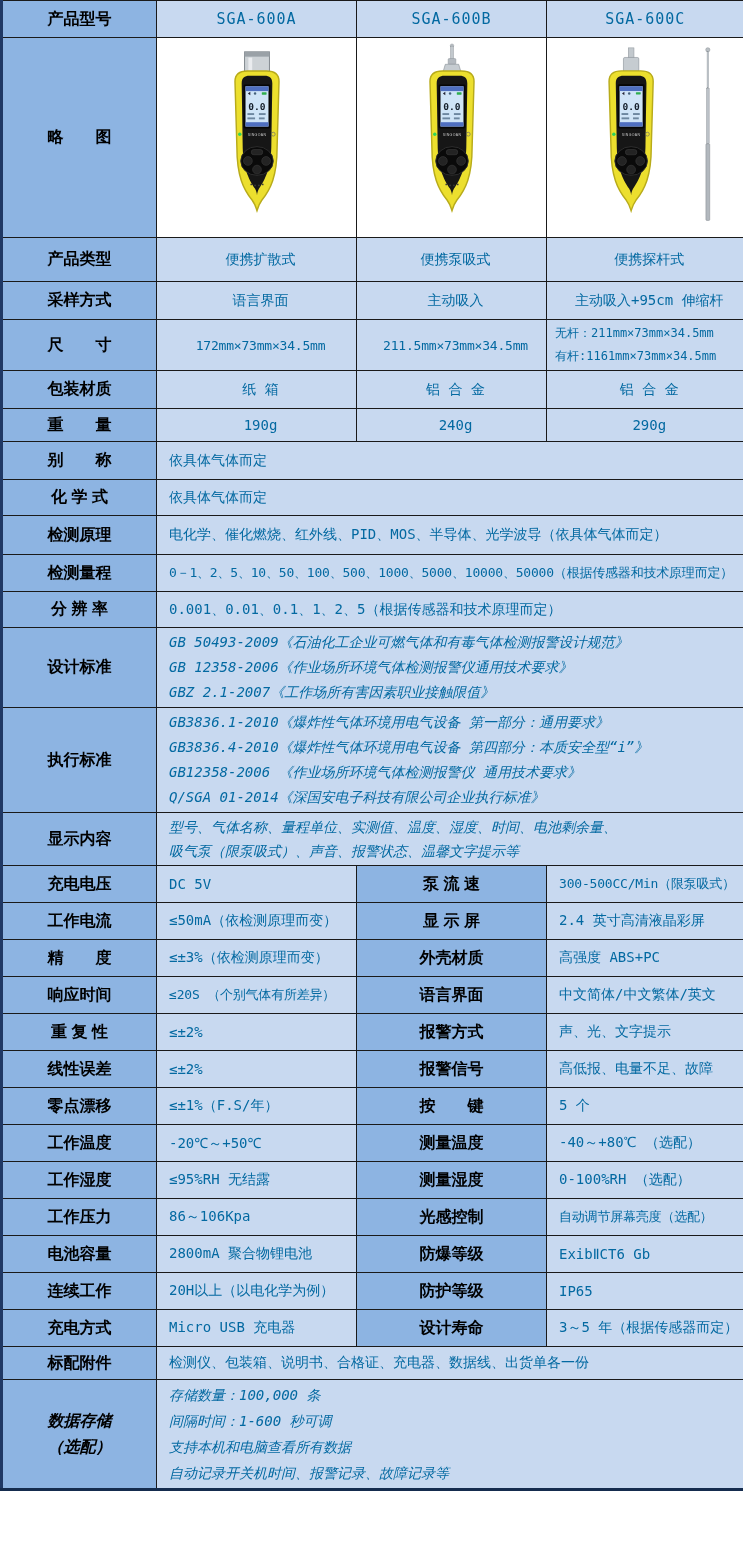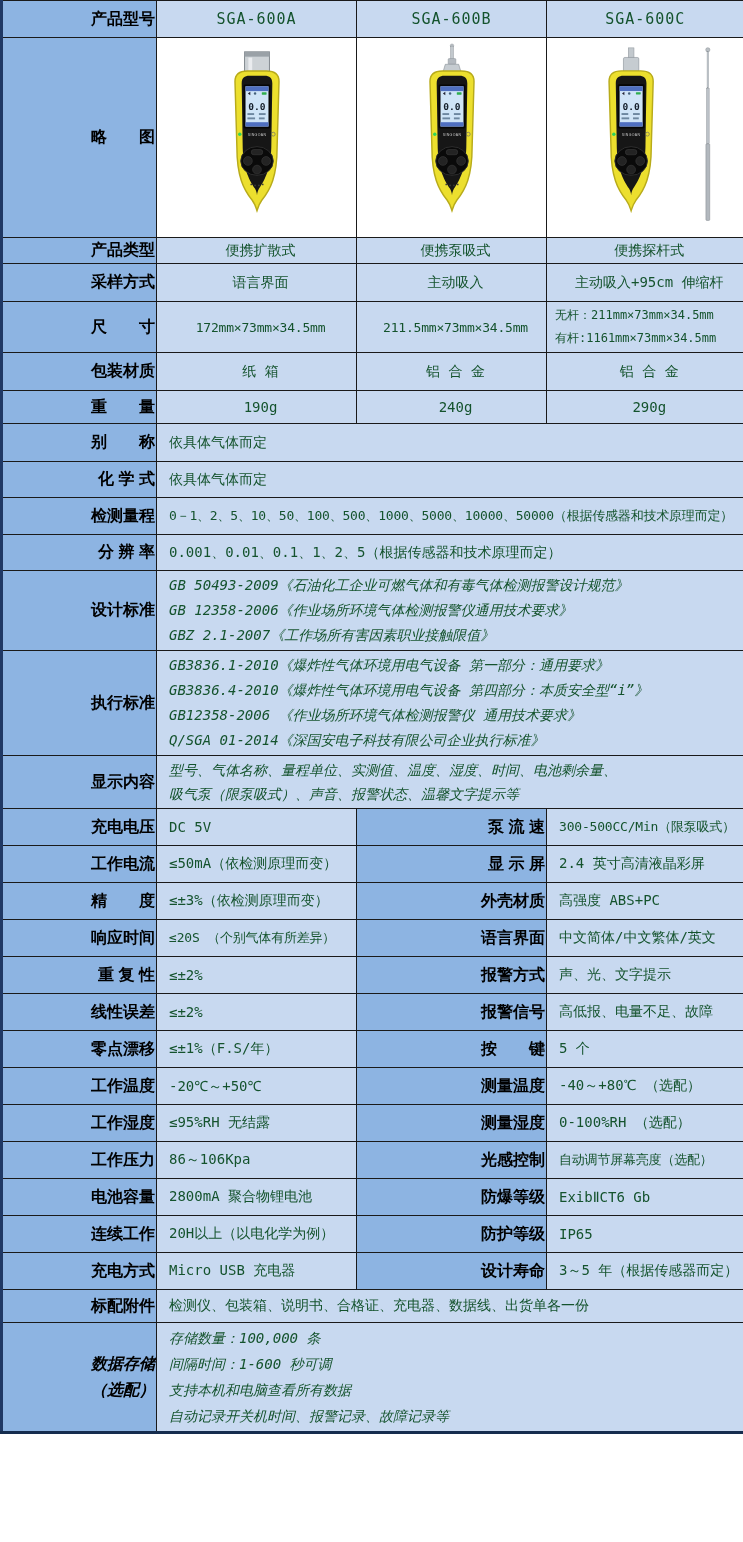--- a/index.html
+++ b/index.html
@@ -2,23 +2,23 @@
 <html><head>
 <meta charset="utf-8">
 <style>
   html,body{margin:0;padding:0;background:#fff;}
   .wrap{width:743px;}
   table{border-collapse:collapse;table-layout:fixed;width:743px;
         border-left:3px solid #1F3864;border-bottom:3px solid #152C4E;
         border-top:1px solid #1a1a1a;border-right:2px solid #1a1a1a;}
   td{border:1px solid #1a1a1a;overflow:hidden;vertical-align:middle;}
   .lbl{background:#8DB4E2;font-family:"Liberation Sans",sans-serif;font-weight:bold;
-       font-size:16px;text-align:right;color:#000;}
+       font-size:16px;text-align:center;color:#000;}
   .val{background:#C8D9F0;font-family:"DejaVu Sans Mono","Liberation Sans",sans-serif;
-       font-size:14px;color:#14532d;padding:2px 4px 2px 12px;text-align:left;}
+       font-size:14px;color:#0369a1;padding:2px 4px 2px 12px;text-align:left;}
   .c{text-align:center;padding-left:12px;}
   .pre{white-space:pre-line;font-style:italic;}
   .lh25{line-height:25px;}
   .lh24{line-height:24px;}
   .lh26{line-height:26px;}
   .fs13{font-size:13px;letter-spacing:-0.2px;}
   .nowrap{white-space:nowrap;}
   .dimc{font-size:12px;padding-left:8px;line-height:23px;text-align:left;white-space:pre-line;}
   .hdrv{text-align:center;font-size:15px;padding-left:4px;letter-spacing:1px;}
   .shot{background:#ffffff;text-align:center;vertical-align:middle;padding:1px 0;}
@@ -176,21 +176,21 @@
       <g>
         <circle cx="150" cy="8" r="2.2" fill="#b9bfc4" stroke="#82888e" stroke-width="0.5"></circle>
         <rect x="149.2" y="10" width="1.6" height="38" fill="#c6ccd1" stroke="#888f95" stroke-width="0.4"></rect>
         <rect x="148.6" y="48" width="2.8" height="58" fill="#bcc2c8" stroke="#82888e" stroke-width="0.4"></rect>
         <rect x="148" y="106" width="4" height="80" rx="1" fill="#b2b8be" stroke="#7d8389" stroke-width="0.5"></rect>
       </g>
     </svg>
   </td>
 </tr>
 
-<tr style="height:26px">
+<tr style="height:44px">
   <td class="lbl">产品类型</td>
   <td class="val c">便携扩散式</td>
   <td class="val c">便携泵吸式</td>
   <td class="val c">便携探杆式</td>
 </tr>
 <tr style="height:38px">
   <td class="lbl">采样方式</td>
   <td class="val c">语言界面</td>
   <td class="val c">主动吸入</td>
   <td class="val c">主动吸入+95cm 伸缩杆</td>
@@ -215,20 +215,24 @@
   <td class="val c">290g</td>
 </tr>
 
 <tr style="height:38px">
   <td class="lbl">别　　称</td>
   <td class="val" colspan="3">依具体气体而定</td>
 </tr>
 <tr style="height:36px">
   <td class="lbl">化 学 式</td>
   <td class="val" colspan="3">依具体气体而定</td>
+</tr>
+<tr style="height:39px">
+  <td class="lbl">检测原理</td>
+  <td class="val" colspan="3">电化学、催化燃烧、红外线、PID、MOS、半导体、光学波导（依具体气体而定）</td>
 </tr>
 <tr style="height:37px">
   <td class="lbl">检测量程</td>
   <td class="val fs13 nowrap" colspan="3">0－1、2、5、10、50、100、500、1000、5000、10000、50000（根据传感器和技术原理而定）</td>
 </tr>
 <tr style="height:36px">
   <td class="lbl">分 辨 率</td>
   <td class="val" colspan="3">0.001、0.01、0.1、1、2、5（根据传感器和技术原理而定）</td>
 </tr>
 <tr style="height:77px">

